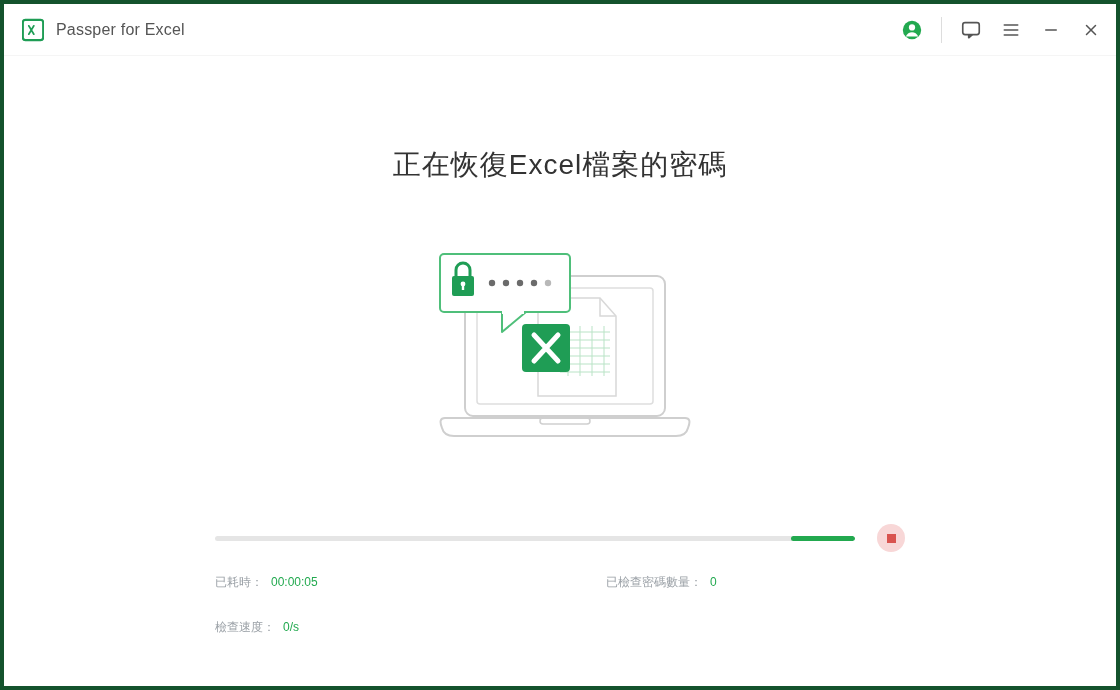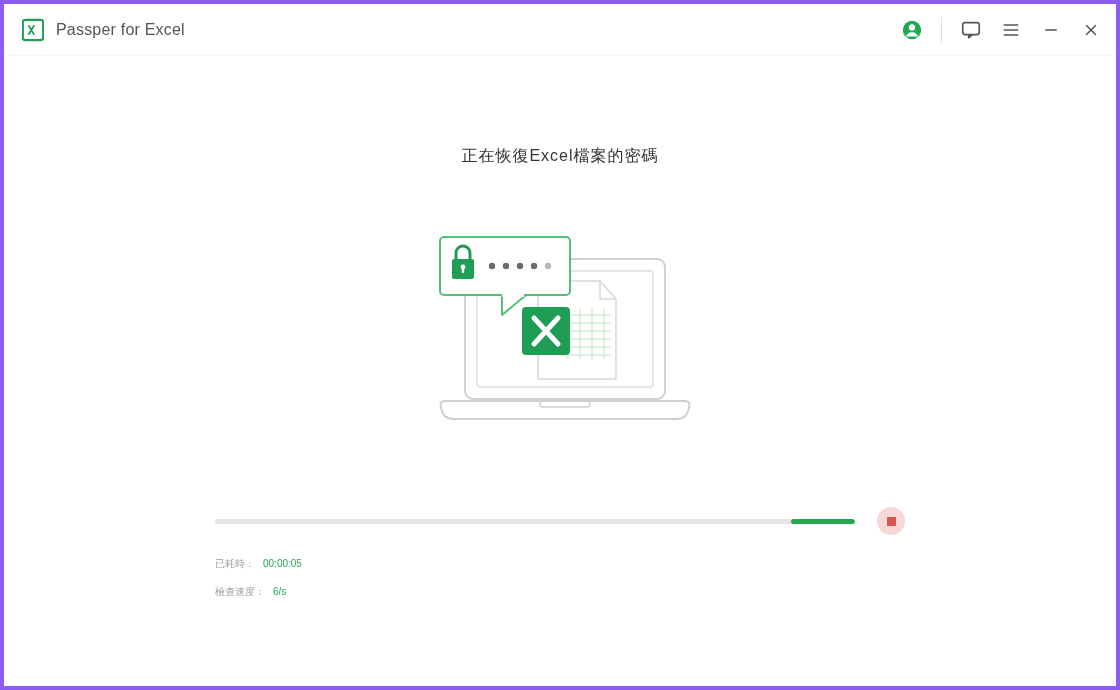--- a/index.html
+++ b/index.html
@@ -5,21 +5,21 @@
   * { box-sizing: border-box; margin: 0; padding: 0; }
   html, body { width: 100%; height: 100%; }
   body {
     font-family: "Microsoft YaHei", "PingFang SC", "Segoe UI", Arial, sans-serif;
     background: #fff;
     color: #333;
   }
   .window {
     width: 1120px;
     height: 690px;
-    border: 4px solid #8b5cf6;
+    border: 4px solid #14532d;
     background: #ffffff;
     position: relative;
     display: flex;
     flex-direction: column;
   }
   
   .titlebar {
     height: 52px;
     display: flex;
     align-items: center;
@@ -55,21 +55,21 @@
 
   
   .content {
     flex: 1;
     display: flex;
     flex-direction: column;
     align-items: center;
     padding-top: 90px;
   }
   .heading {
-    font-size: 16px;
+    font-size: 28px;
     color: #333;
     letter-spacing: 1px;
     font-weight: 400;
   }
 
   .illustration {
     margin-top: 52px;
     width: 300px;
     height: 220px;
     position: relative;
@@ -114,22 +114,22 @@
   
   .stats {
     margin-top: 22px;
     width: 690px;
     display: flex;
   }
   .stats-col {
     width: 50%;
     display: flex;
     flex-direction: column;
-    gap: 14px;
-    font-size: 10px;
+    gap: 28px;
+    font-size: 12px;
   }
   .stat-row { display: flex; align-items: baseline; gap: 8px; }
   .stat-label { color: #9aa0a6; }
   .stat-value { color: #22a94f; font-weight: 500; }
   .stats-col.right .stat-row { padding-left: 46px; }
 </style>
 </head>
 <body>
 
 <div class="window">
@@ -246,21 +246,25 @@
     </div>
 
     <div class="stats">
       <div class="stats-col">
         <div class="stat-row">
           <span class="stat-label">已耗時：</span>
           <span class="stat-value" style="">00:00:05</span>
         </div>
         <div class="stat-row">
           <span class="stat-label">檢查速度：</span>
-          <span class="stat-value">6/s</span>
+          <span class="stat-value">0/s</span>
         </div>
       </div>
       <div class="stats-col right">
+        <div class="stat-row">
+          <span class="stat-label">已檢查密碼數量：</span>
+          <span class="stat-value">0</span>
+        </div>
       </div>
     </div>
 
   </div>
 </div>
 
 </body></html>

